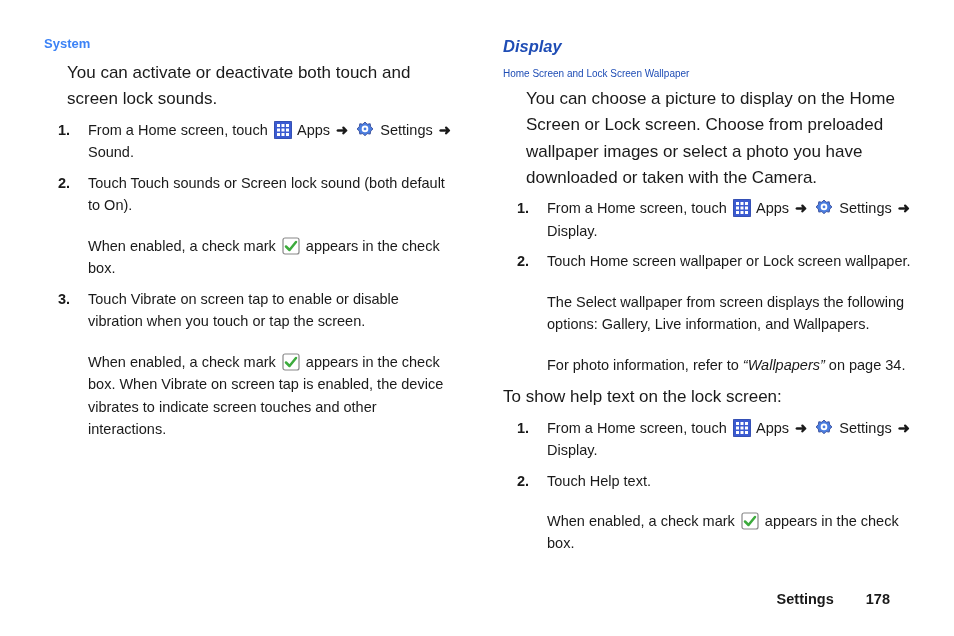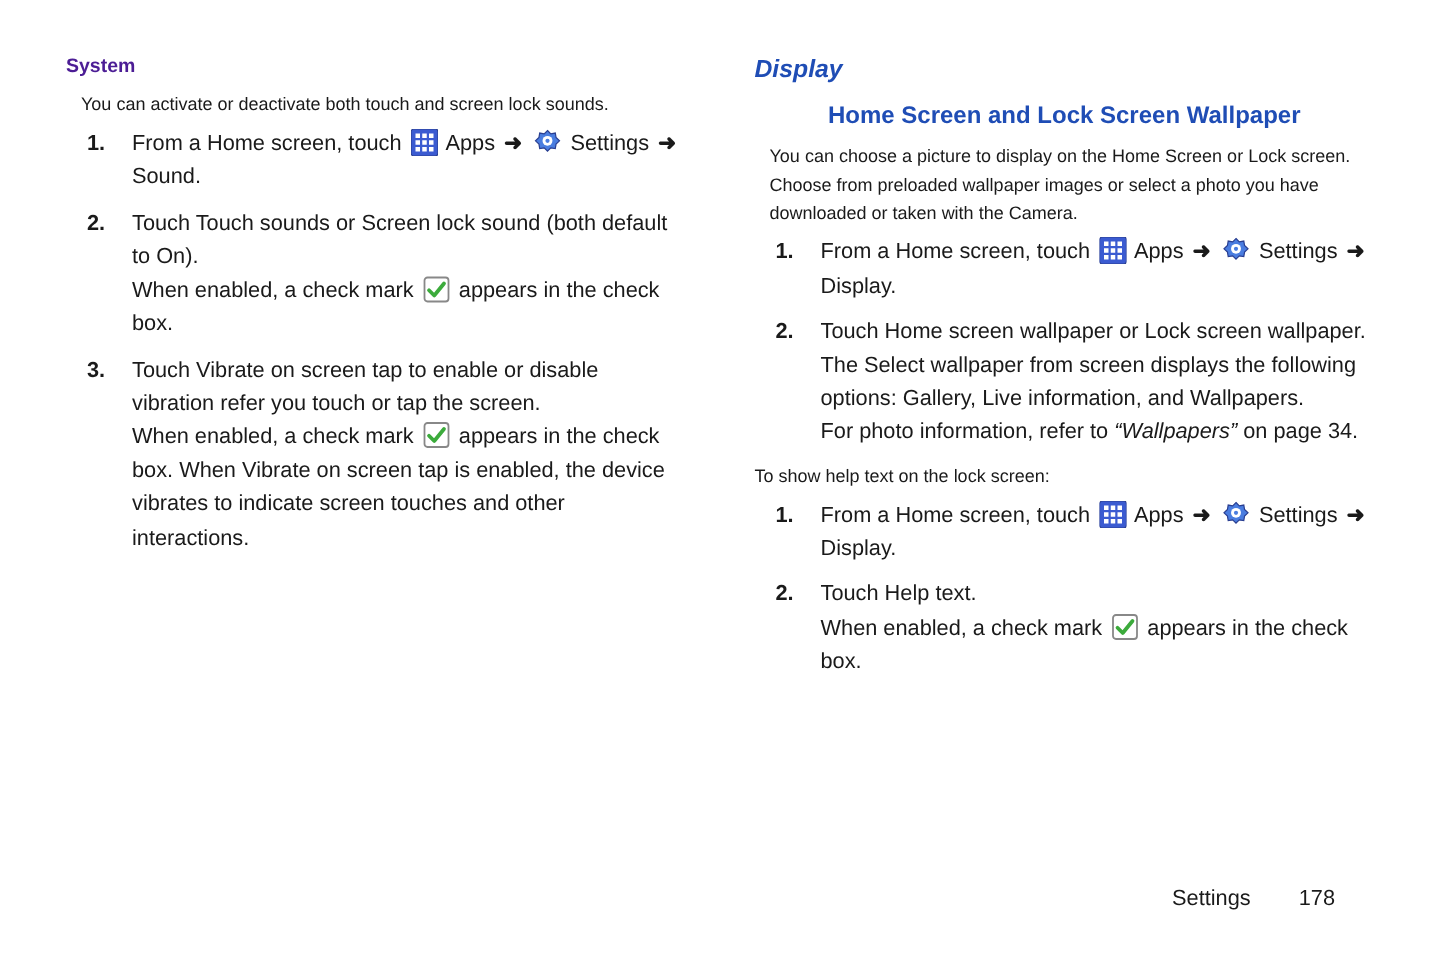--- a/index.html
+++ b/index.html
@@ -15,60 +15,59 @@
       line-height: 1.55;
     }
     .columns {
       display: flex;
       gap: 46px;
     }
     .col {
       flex: 1;
     }
     .h-red-small {
-      color: #4c1d95;
+      color: #3b82f6;
       font-weight: bold;
       font-size: 13px;
       margin-bottom: 6px;
     }
     .h-blue-ital {
       color: #1f4db5;
       font-style: italic;
       font-weight: bold;
       font-size: 16.5px;
       margin-bottom: 6px;
     }
     .h-blue-small {
       color: #1f4db5;
-      font-weight: bold;
-      font-size: 16px;
+      font-weight: normal;
+      font-size: 10px;
       margin-bottom: 5px;
-      text-align: center;
     }
     .body-p {
-      margin: 0 0 6px 10px;
-      font-size: 12px;
+      margin: 0 0 6px 23px;
+      font-size: 17px;
     }
     ol.steps {
       list-style: none;
       margin-left: 14px;
     }
     ol.steps > li {
       padding-left: 30px;
       position: relative;
       margin-bottom: 8px;
     }
     ol.steps > li .num {
       position: absolute;
       left: 0;
       top: 0;
       font-weight: bold;
     }
     .subp {
-      margin-top: 0;
+      margin-top: 18px;
     }
     .icon-apps {
       display: inline-block;
       vertical-align: -4px;
       width: 18px;
       height: 18px;
       margin: 0 2px;
     }
     .icon-settings {
       display: inline-block;
@@ -88,20 +87,21 @@
       font-weight: bold;
       margin: 0 2px;
     }
     b { font-weight: normal; }
     i { font-style: italic; }
     .footer {
       position: absolute;
       bottom: 26px;
       right: 64px;
       font-size: 14.5px;
+      font-weight: bold;
     }
     .footer .pno { margin-left: 28px; }
   </style>
 </head>
 <body>
 
 <svg width="0" height="0" style="position:absolute">
   <defs>
     <g id="s-apps">
       <rect x="0" y="0" width="18" height="18" rx="2" fill="#3b5bd1" stroke="#2a3f91" stroke-width="0.8"></rect>
@@ -162,21 +162,21 @@
           <span class="icon-check"><svg viewBox="0 0 18 18">
                 <use href="#s-check"></use>
               </svg></span>
           <span>appears in the check box.</span>
         </div>
       </li>
 
       <li><span class="num">3.</span>
         <span>Touch</span>
         <b>Vibrate on screen tap</b>
-        <span>to enable or disable vibration refer you touch or tap the screen.</span>
+        <span>to enable or disable vibration when you touch or tap the screen.</span>
         <div class="subp">
           <span>When enabled, a check mark</span>
           <span class="icon-check"><svg viewBox="0 0 18 18">
                 <use href="#s-check"></use>
               </svg></span>
           <span>appears in the check box. When Vibrate on screen tap is enabled, the device vibrates to indicate screen touches and other interactions.</span>
         </div>
       </li>
     </ol>
   </div>

